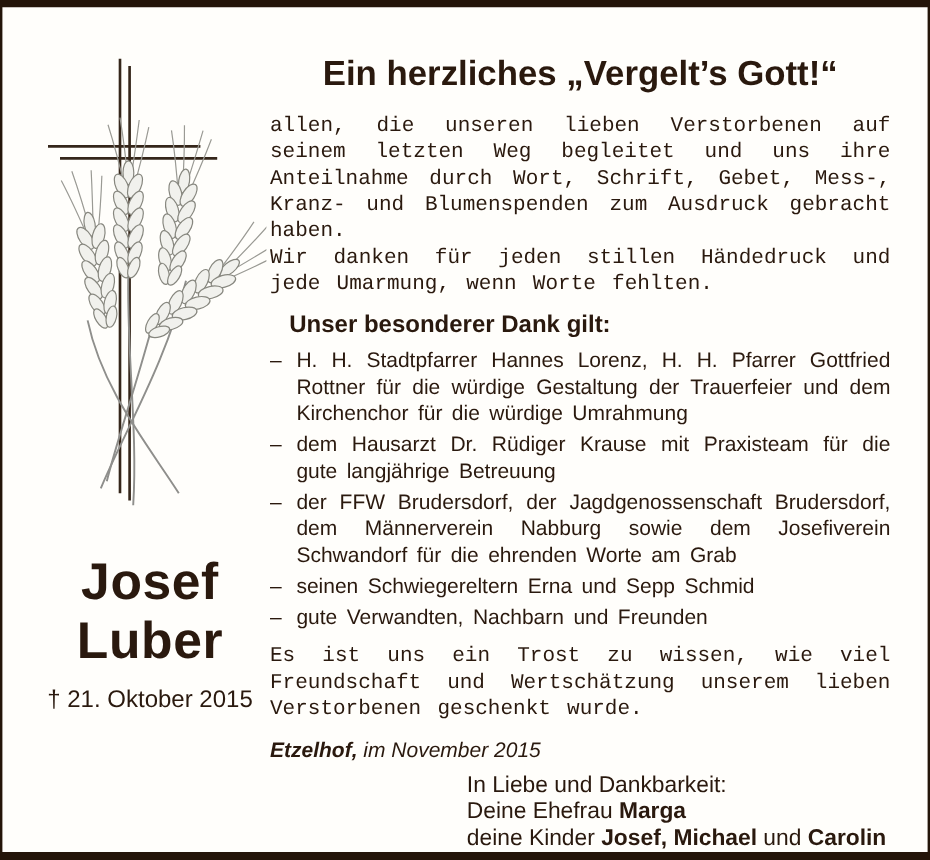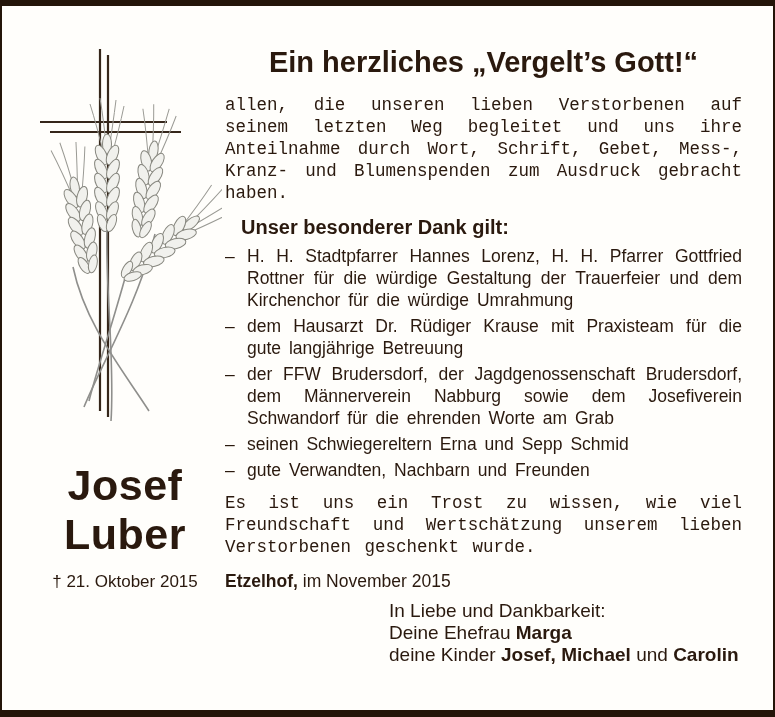--- a/index.html
+++ b/index.html
@@ -15,21 +15,21 @@
     border-right: 2px solid #241509;
     font-family: "Liberation Sans", sans-serif;
     color: #2a190e;
     overflow: hidden;
   }
 
   
   .illustration { position: absolute; left: 25px; top: 33px; }
   .name-block { position: absolute; left: 16px; top: 455px; width: 214px; text-align: center; }
   .name-line { font-size: 43px; font-weight: bold; line-height: 49px; letter-spacing: 0.5px; }
-  .death-date { font-size: 17px; margin-top: 13px; white-space: nowrap; }
+  .death-date { font-size: 20px; margin-top: 13px; white-space: nowrap; }
 
   
   .content { position: absolute; left: 223px; top: 28px; width: 517px; }
   .headline {
     margin: 12px 0 16px 0;
     font-size: 29px;
     font-weight: bold;
     text-align: center;
     line-height: 32px;
   }
@@ -40,21 +40,21 @@
     word-spacing: 3px;
     margin: 0;
     font-family: Liberation Mono, monospace;
   }
   .thanks-heading { font-size: 20px; font-weight: bold; margin: 11px 0 5px 16px; line-height: 25px; }
   .thanks-list { list-style: none; margin: 0; padding: 0; }
   .thanks-item { display: flex; font-size: 17.5px; line-height: 22px; margin: 0 0 4px 0; }
   .dash { width: 22px; flex: none; }
   .item-text { flex: 1; text-align: justify; word-spacing: 3px; }
   .closing { margin-top: 11px; }
-  .dateline { margin-top: 12px; font-size: 17.5px; line-height: 22px; }
+  .dateline { margin-top: 12px; font-size: 17.5px; line-height: 22px; font-style: italic; }
   .farewell { margin-top: 8px; margin-left: 164px; font-size: 19px; line-height: 22px; }
   .b { font-weight: bold; }
 </style>
 </head>
 <body>
 
 <div class="page">
 
   <svg class="illustration" width="195" height="420" viewBox="0 0 195 420" aria-hidden="true">
     <defs>
@@ -103,20 +103,21 @@
   <div class="name-block">
     <div class="name-line">Josef</div>
     <div class="name-line">Luber</div>
     <div class="death-date">† 21. Oktober 2015</div>
   </div>
 
   <div class="content">
     <h1 class="headline">Ein herzliches „Vergelt’s Gott!“</h1>
 
     <p class="body-text">allen, die unseren lieben Verstorbenen auf seinem letzten Weg begleitet und uns ihre Anteilnahme durch Wort, Schrift, Gebet, Mess-, Kranz- und Blumenspenden zum Ausdruck gebracht haben.</p>
+    <p class="body-text">Wir danken für jeden stillen Händedruck und jede Umarmung, wenn Worte fehlten.</p>
 
     <div class="thanks-heading">Unser besonderer Dank gilt:</div>
 
     <ul class="thanks-list">
       <li class="thanks-item">
         <span class="dash">–</span>
         <span class="item-text">H. H. Stadtpfarrer Hannes Lorenz, H. H. Pfarrer Gottfried Rottner für die würdige Gestaltung der Trauerfeier und dem Kirchenchor für die würdige Umrahmung</span>
       </li>
       <li class="thanks-item">
         <span class="dash">–</span>

